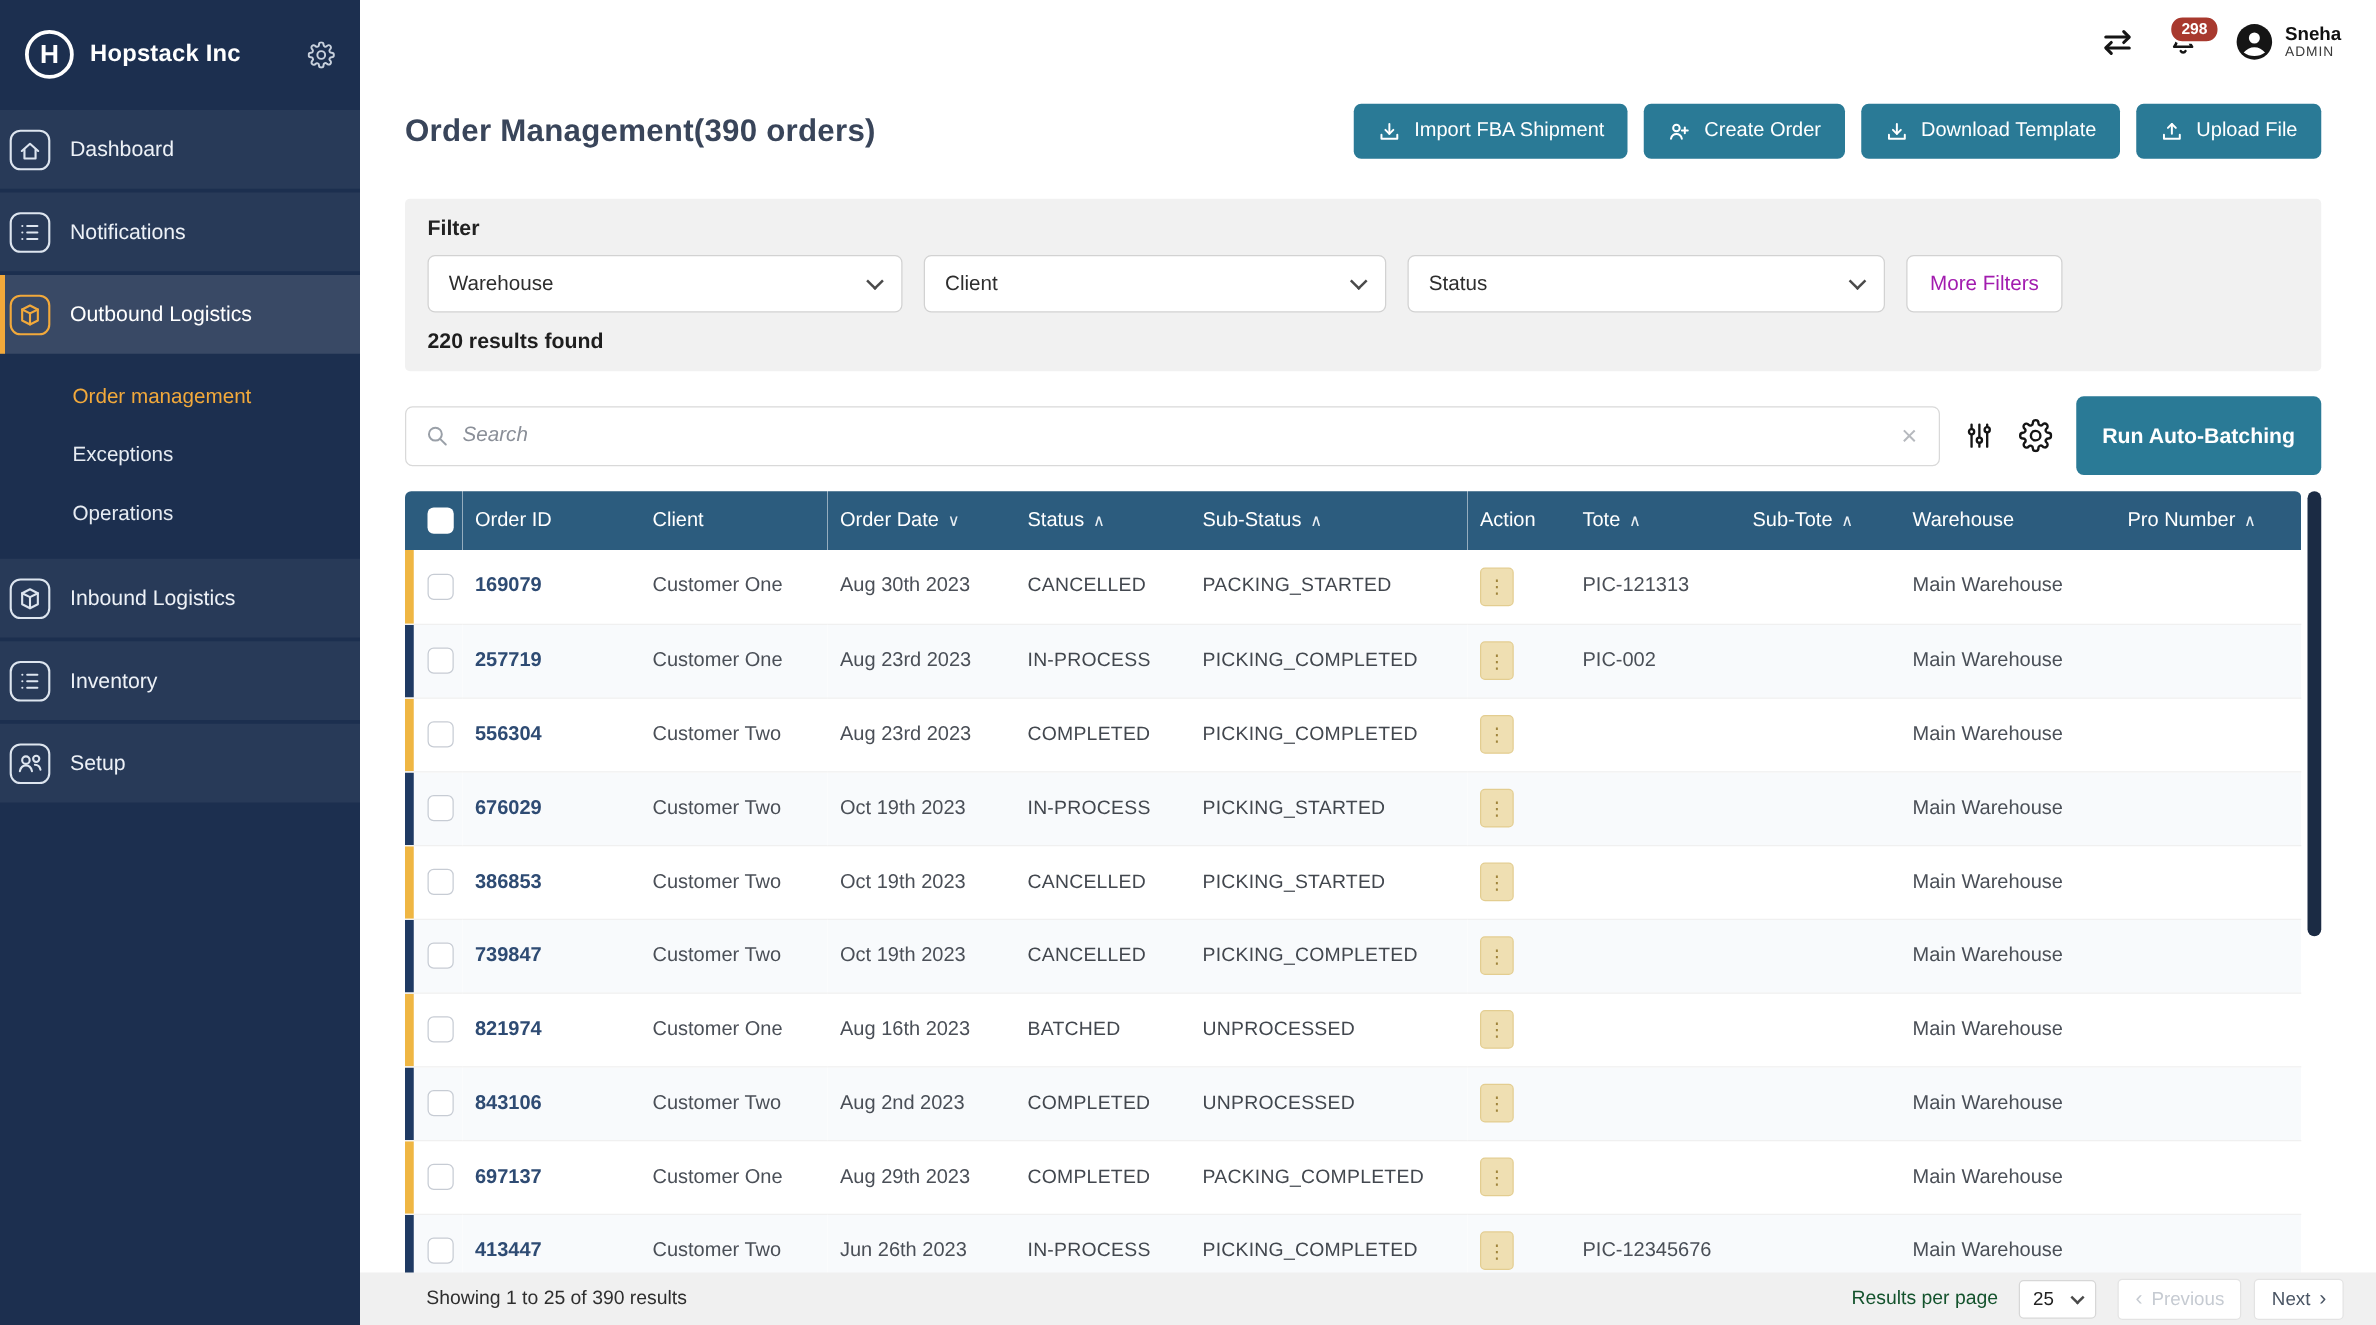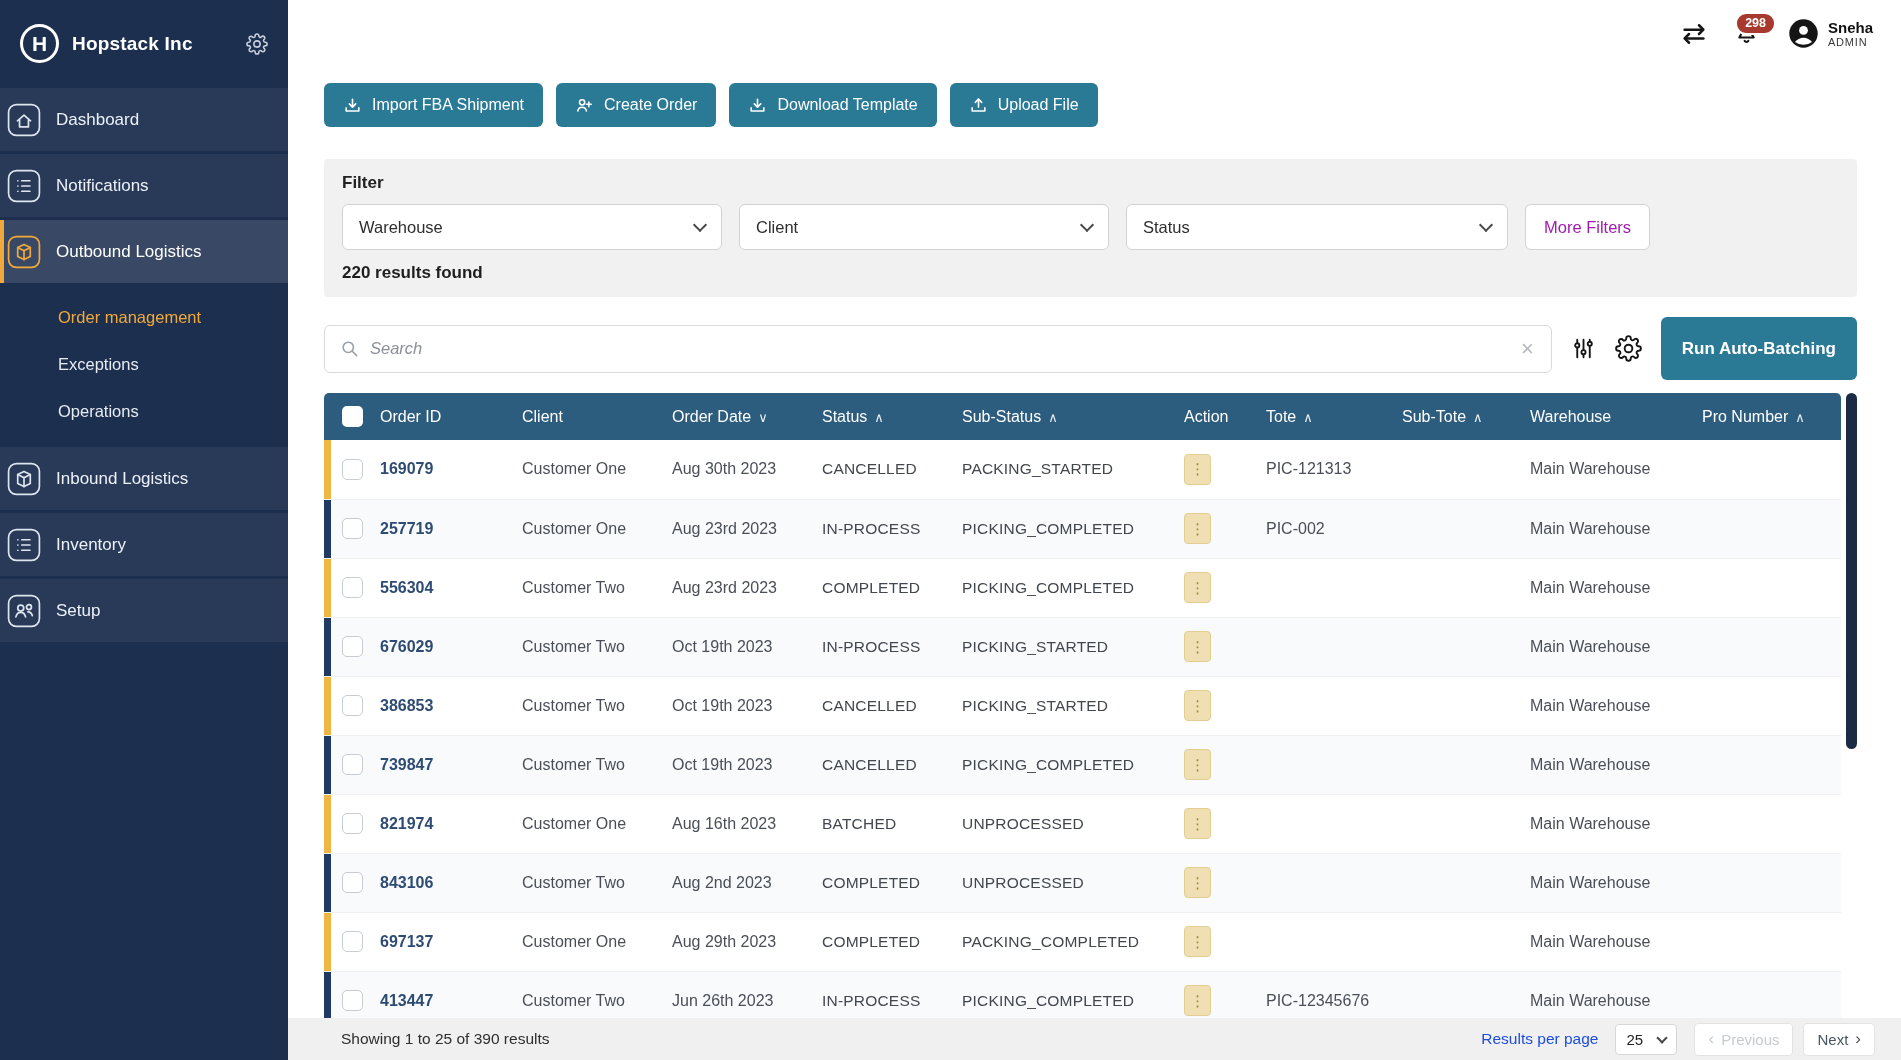--- a/index.html
+++ b/index.html
@@ -146,21 +146,21 @@
   }
 
   
   .footer {
     position:absolute; left:0; right:0; bottom:0; height:42px;
     background:#F0F0F0; display:flex; align-items:center; justify-content:space-between;
     padding:0 26px 0 53px; z-index:6;
   }
   .showing-text { font-size:15.5px; color:#2E2E2E; }
   .footer-right { display:flex; align-items:center; gap:17px; }
-  .rpp-label { font-size:15.5px; color:#1d4ed8; }
+  .rpp-label { font-size:15.5px; color:#14532d; }
   .page-size {
     height:31px; min-width:62px; background:#fff; border:1px solid #D7D7D7; border-radius:4px;
     display:flex; align-items:center; justify-content:space-between; gap:8px;
     padding:0 10px; font-size:15px; color:#222; cursor:pointer;
   }
   .page-size .chev { width:8px; height:8px; margin-top:-3px; }
   .pager { display:flex; gap:10px; }
   .pager-btn {
     height:33px; padding:0 13px; background:#fff; border:1px solid #E3E3E3; border-radius:4px;
     font-size:15px; display:flex; align-items:center; gap:7px; cursor:pointer; font-family:inherit;
@@ -293,20 +293,21 @@
         <div class="user-meta">
           <div class="user-name">Sneha</div>
           <div class="user-role">ADMIN</div>
         </div>
       </div>
     </header>
 
     <div class="content">
 
       <div class="title-row">
+        <h1 class="page-title">Order Management(390 orders)</h1>
         <div class="hdr-buttons">
           <button class="btn-teal">
             <span style="display:flex;">
                 <svg width="19" height="19" viewBox="0 0 24 24" fill="none" stroke="currentColor" stroke-width="2" stroke-linecap="round" stroke-linejoin="round">
                   <path d="M12 4v10"></path>
                   <path d="M8 10l4 4 4-4"></path>
                   <path d="M4 15v4h16v-4"></path>
                 </svg>
               </span>
             <span>Import FBA Shipment</span>

